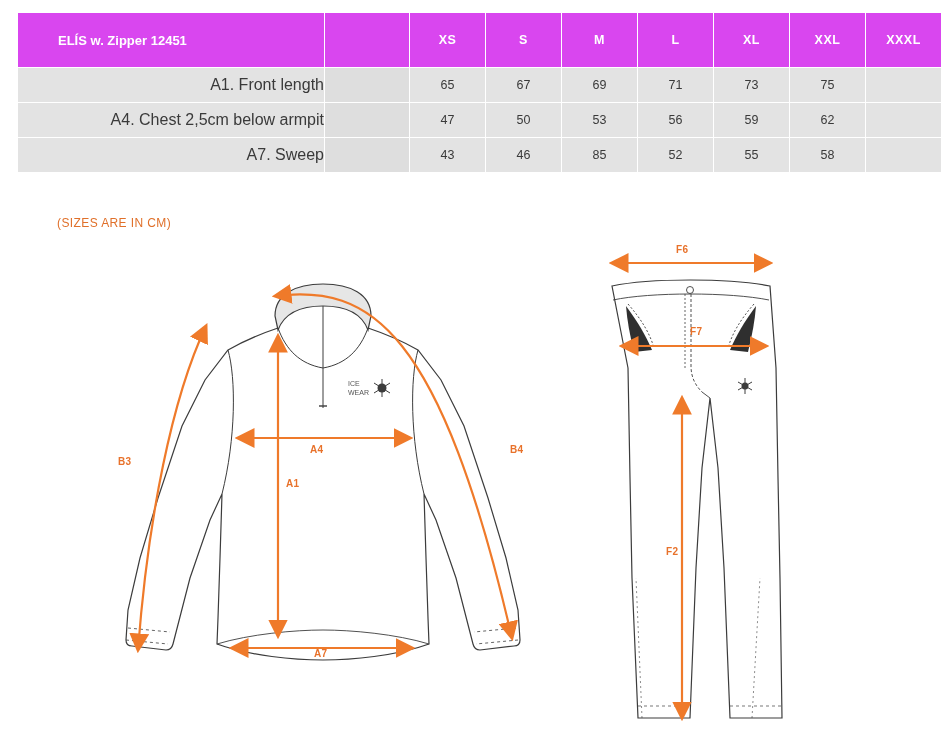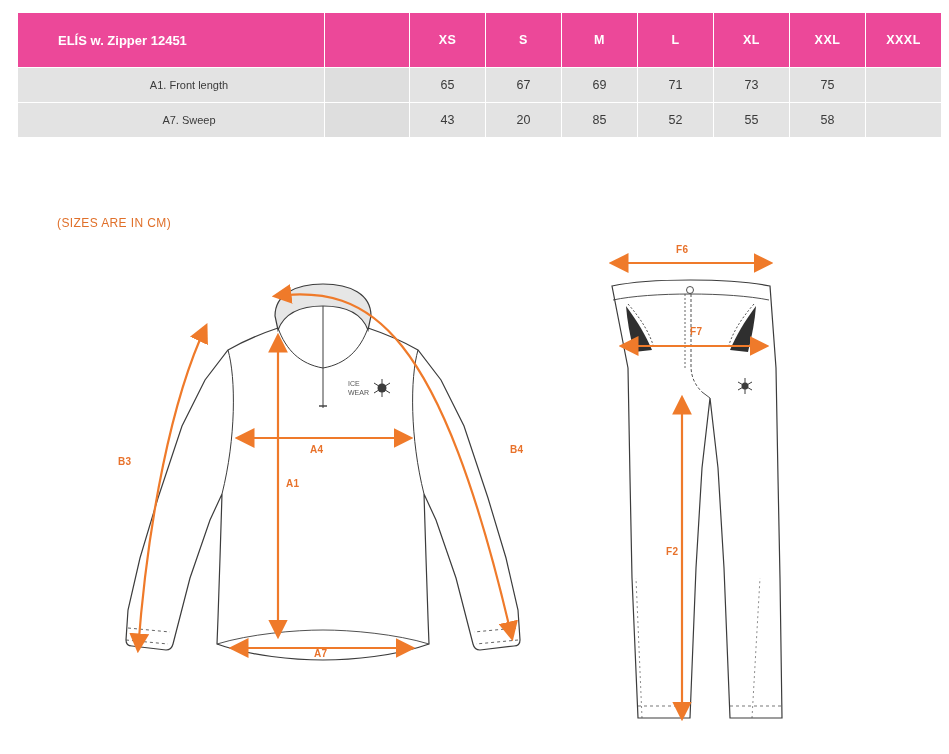--- a/index.html
+++ b/index.html
@@ -22,42 +22,42 @@
   .size-table th, .size-table td{
     padding:0;
     height:34px;
     font-size:12.5px;
     font-weight:normal;
     text-align:center;
     vertical-align:middle;
     border:1px solid #ffffff;
   }
   .size-table thead th{
-    background:#ec4899;
+    background:#d946ef;
     color:#ffffff;
     font-weight:bold;
     font-size:12.5px;
     letter-spacing:.5px;
     height:54px;
   }
   .size-table thead th.title-cell{
     text-align:left;
     padding-left:40px;
     font-weight:bold;
     letter-spacing:0;
     font-size:13px;
   }
   .size-table tbody td{
     background:#e3e3e3;
     color:#3a3a3a;
   }
   .size-table tbody td.label-cell{
-    text-align:center;
+    text-align:right;
     padding-left:36px;
-    font-size:11px;
+    font-size:16px;
   }
   .size-table tbody td.blank-cell{
     background:#dedede;
   }
   .size-table tbody td.empty-val{
     background:#e3e3e3;
   }
   
   col.c-title{width:307px;}
   col.c-gap{width:85px;}
@@ -121,24 +121,35 @@
       <td class="blank-cell"></td>
       <td>65</td>
       <td>67</td>
       <td>69</td>
       <td>71</td>
       <td>73</td>
       <td>75</td>
       <td class="empty-val"></td>
     </tr>
     <tr>
+      <td class="label-cell">A4. Chest 2,5cm below armpit</td>
+      <td class="blank-cell"></td>
+      <td>47</td>
+      <td>50</td>
+      <td>53</td>
+      <td>56</td>
+      <td>59</td>
+      <td>62</td>
+      <td class="empty-val"></td>
+    </tr>
+    <tr>
       <td class="label-cell">A7. Sweep</td>
       <td class="blank-cell"></td>
       <td>43</td>
-      <td>20</td>
+      <td>46</td>
       <td>85</td>
       <td>52</td>
       <td>55</td>
       <td>58</td>
       <td class="empty-val"></td>
     </tr>
   </tbody>
 </table>
 
 <div class="units">(SIZES ARE IN CM)</div>

